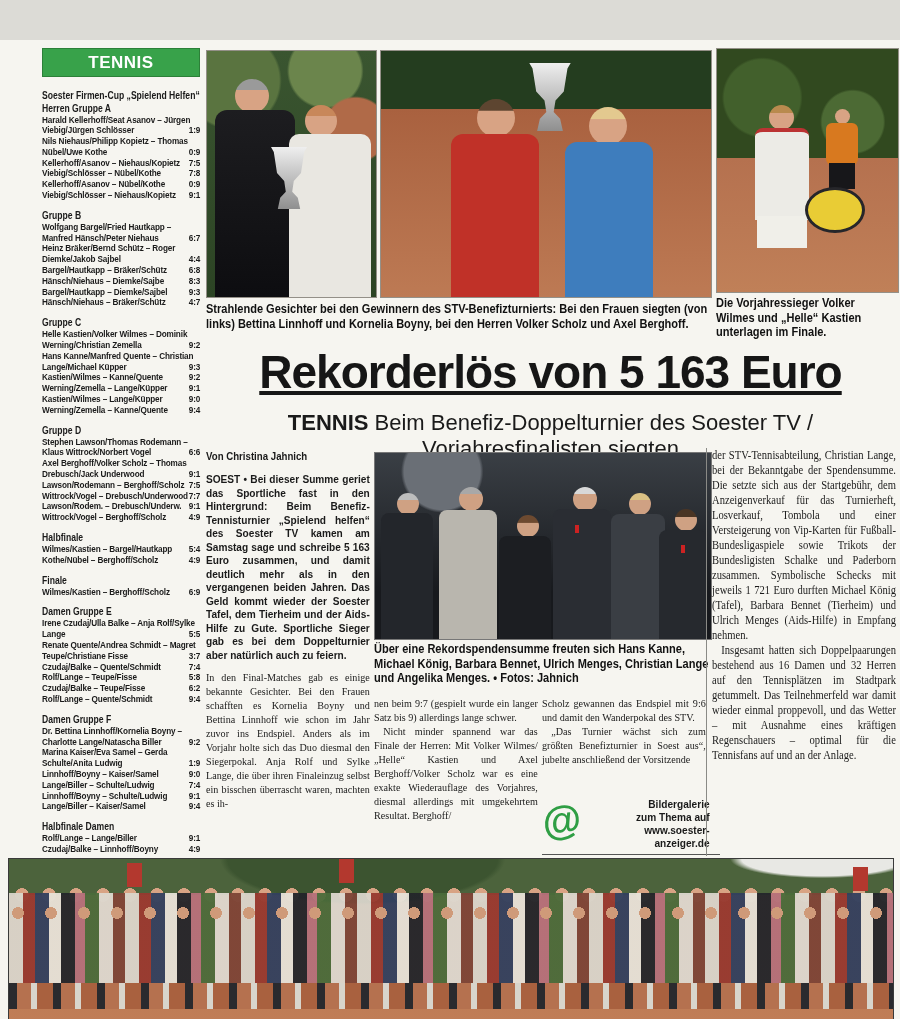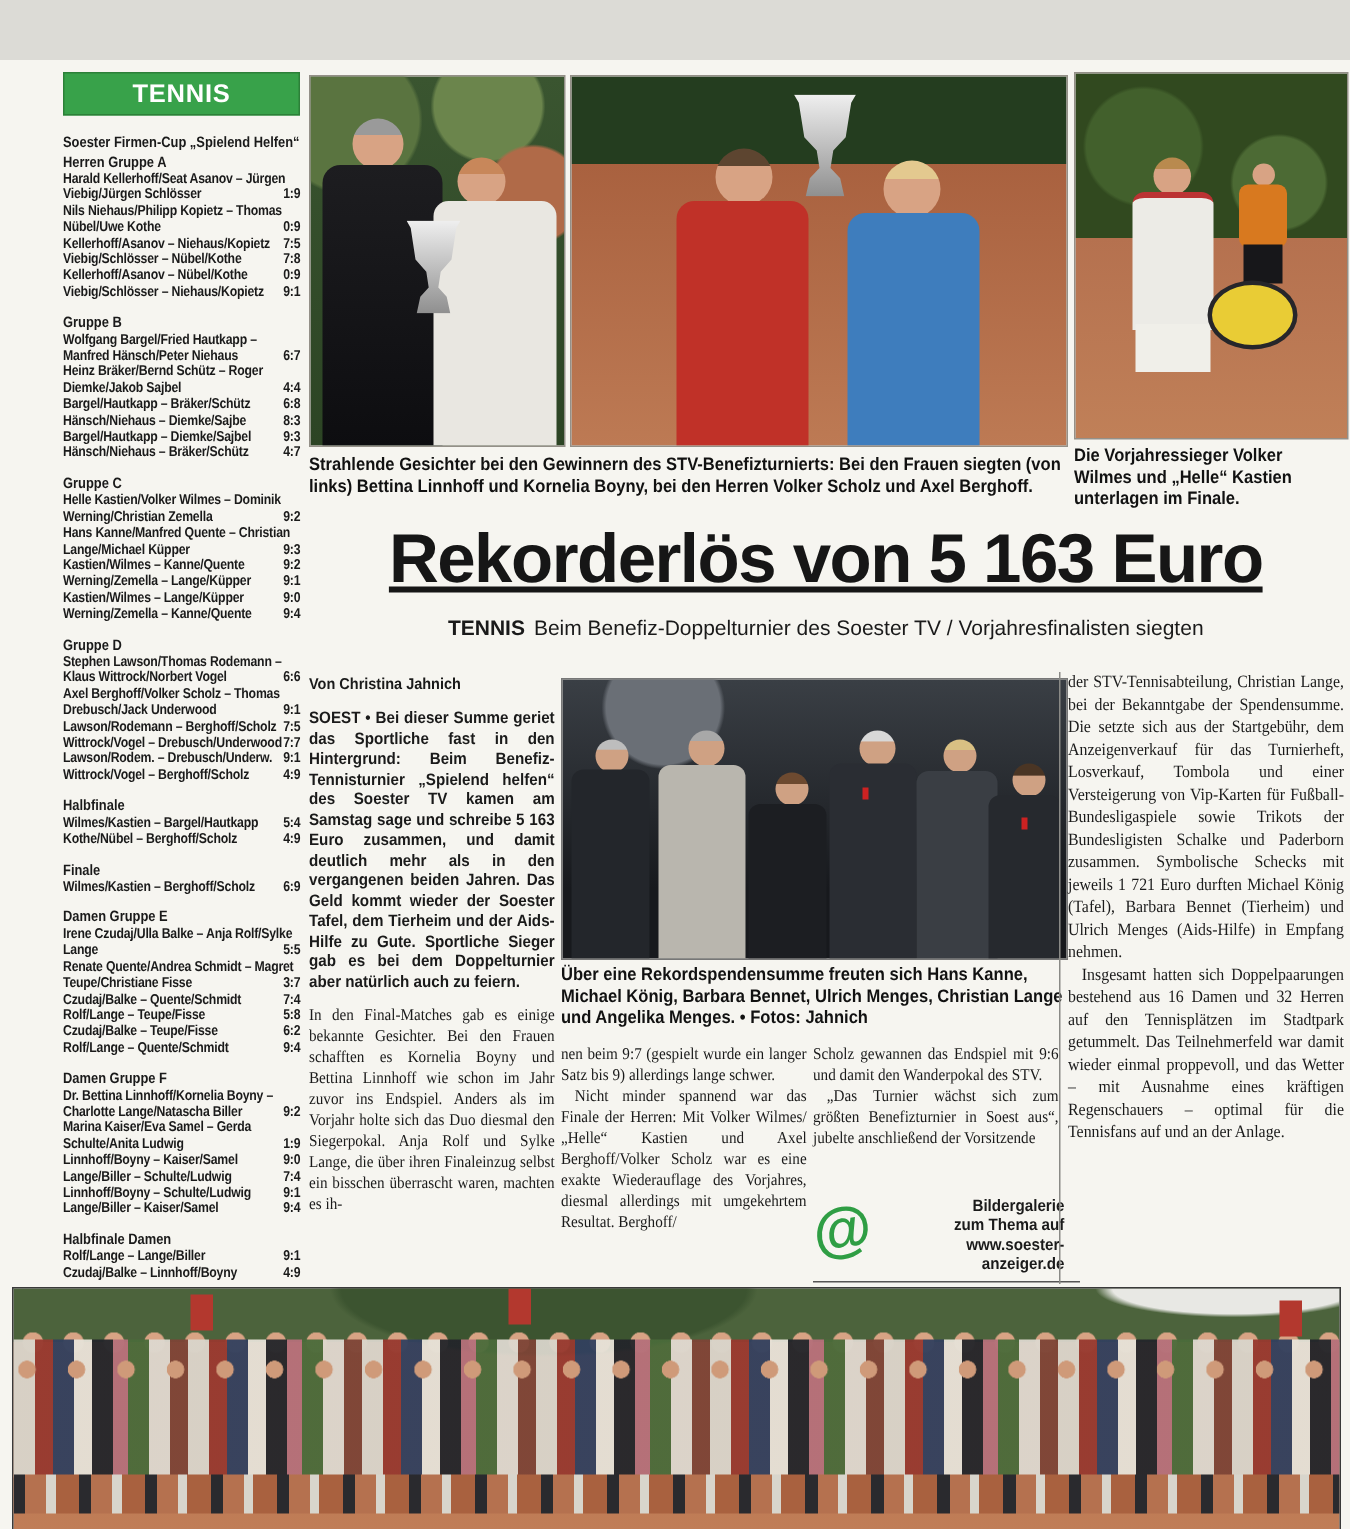--- a/index.html
+++ b/index.html
@@ -49,21 +49,21 @@
   .racket{position:absolute;border-radius:50%;background:#e9cc35;border:3px solid #26262a;}
   
   .cond{transform:scaleX(.92);transform-origin:0 0;}
   .caption{position:absolute;font-weight:700;font-size:12px;line-height:14.5px;color:#111;}
   #caption-top{left:206px;top:262px;width:549px;}
   #caption-right{left:716px;top:256px;width:196px;}
   #caption-middle{left:374px;top:602px;width:365px;}
   #caption-bottom{left:10px;top:994px;width:880px;}
   #headline{position:absolute;left:204px;top:305px;width:693px;text-align:center;
      font-size:46px;font-weight:700;letter-spacing:-1px;color:#161616;text-decoration:underline;}
-  #subhead{position:absolute;left:204px;top:370px;width:693px;text-align:center;font-size:14px;}
+  #subhead{position:absolute;left:204px;top:370px;width:693px;text-align:center;font-size:22px;}
   #subhead .kicker{font-weight:700;margin-right:6px;}
   #byline{position:absolute;left:206px;top:410px;font-weight:700;font-size:10.5px;}
   
   .col{position:absolute;font-family:"Liberation Serif",serif;font-size:11px;line-height:14px;
        text-align:justify;}
   .col p{margin:0;}
   .col p.ind{text-indent:10px;}
   .lead{font-family:"Liberation Sans",sans-serif;font-weight:700;font-size:11px;line-height:13.5px;margin-bottom:8px !important;}
   #col1{left:206px;top:433px;width:178px;}
   #col2{left:374px;top:656px;width:178px;}

